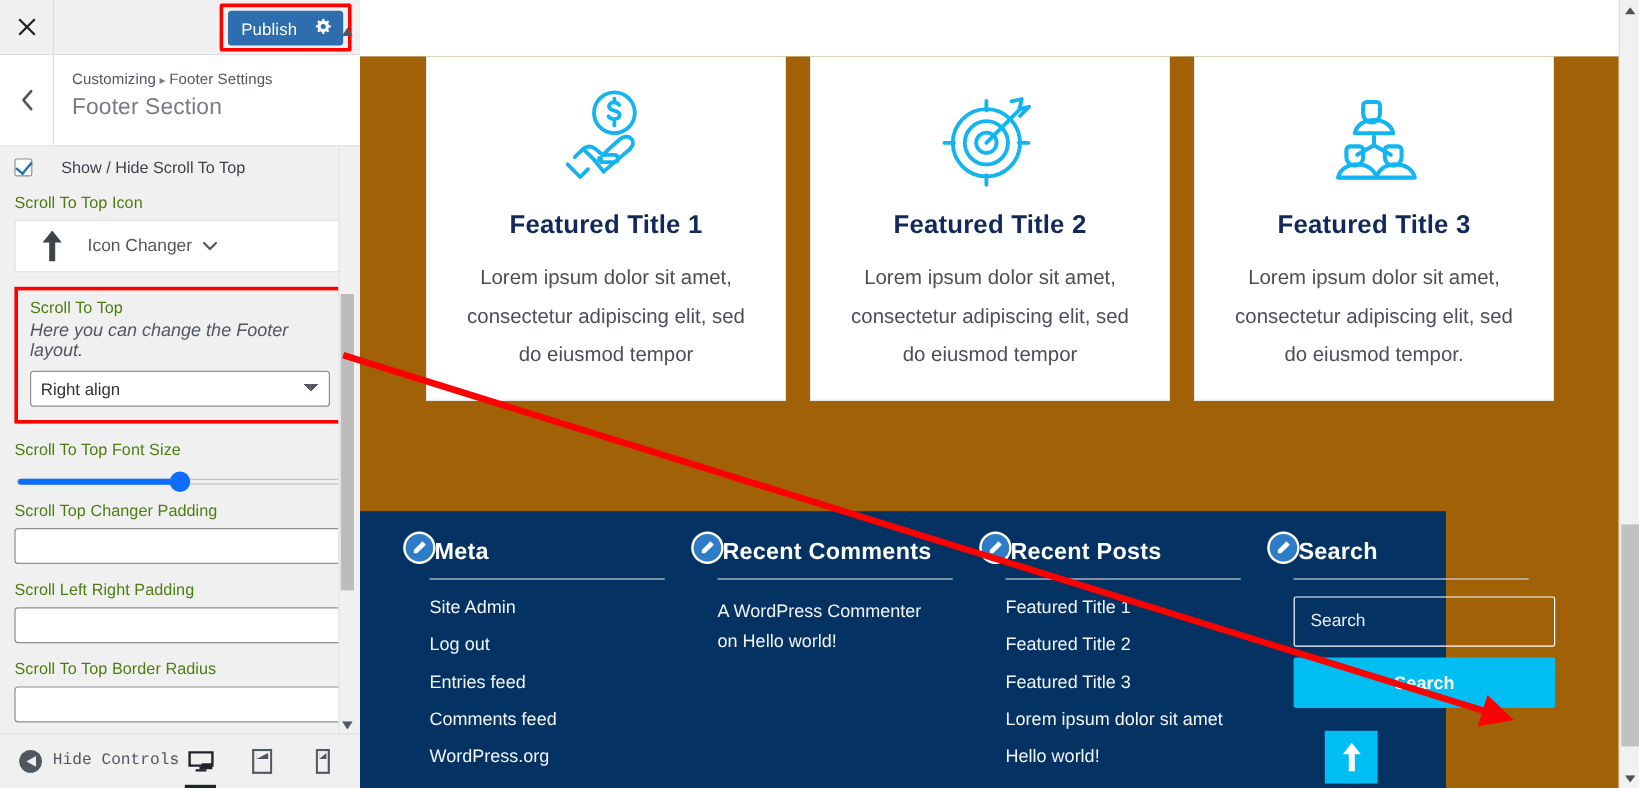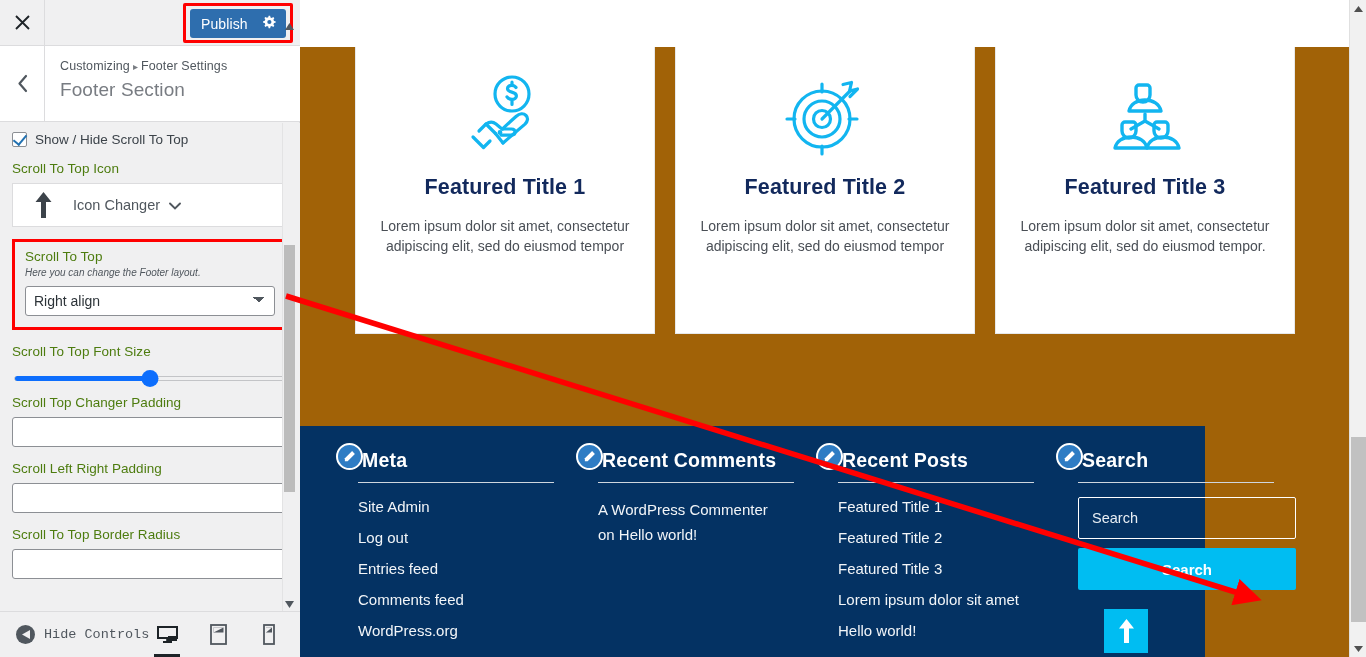--- a/index.html
+++ b/index.html
@@ -74,26 +74,26 @@
     background:#f0f0f1; overflow:hidden;
   }
   .cz-inner { position:relative; padding:0 12px; }
 
   .ctl { margin:0; }
   .ctl-label {
     font-size:13.5px; color:#4d7c0f; display:block;
     margin:0 0 7px 0; letter-spacing:.05px;
   }
   .ctl-desc {
-    font-size:10px; color:#50575e; font-style:italic;
+    font-size:15px; color:#50575e; font-style:italic;
     display:block; margin:0 0 8px 0;
   }
 
   
-  .chk-row { display:flex; align-items:center; gap:8px; padding-top:9px; }
+  .chk-row { display:flex; align-items:center; gap:24px; padding-top:9px; }
   .chk {
     width:15px; height:15px; border:1px solid #8c8f94; background:#fff;
     border-radius:2px; position:relative; flex:0 0 auto; cursor:pointer;
   }
   .chk:after {
     content:""; position:absolute; left:3px; top:-1px;
     width:6px; height:11px; border:solid #2271b1;
     border-width:0 2.4px 2.4px 0; transform:rotate(40deg);
   }
   .chk-label { font-size:13.5px; color:#3c434a; cursor:pointer; }
@@ -213,22 +213,22 @@
     width:300px; height:291px; background:#fff; border:1px solid #e6e8ea;
     display:flex; flex-direction:column; align-items:center;
     padding-top:28px;
   }
   .card-icon { height:92px; display:flex; align-items:center; justify-content:center; }
   .card-title {
     font-size:21.5px; font-weight:700; color:#12295c;
     margin:11px 0 0 0; letter-spacing:.15px;
   }
   .card-text {
-    font-size:14px; color:#4a4f56; text-align:center;
-    line-height:20px; margin-top:16px; width:252px;
+    font-size:17px; color:#4a4f56; text-align:center;
+    line-height:32px; margin-top:16px; width:252px;
   }
 
   
   .site-footer {
     position:absolute; left:0; top:379px; width:905px; height:258px;
     background:#043263;
   }
   .fw-cols {
     position:absolute; left:36px; top:11px; width:980px;
     display:flex; gap:0;

